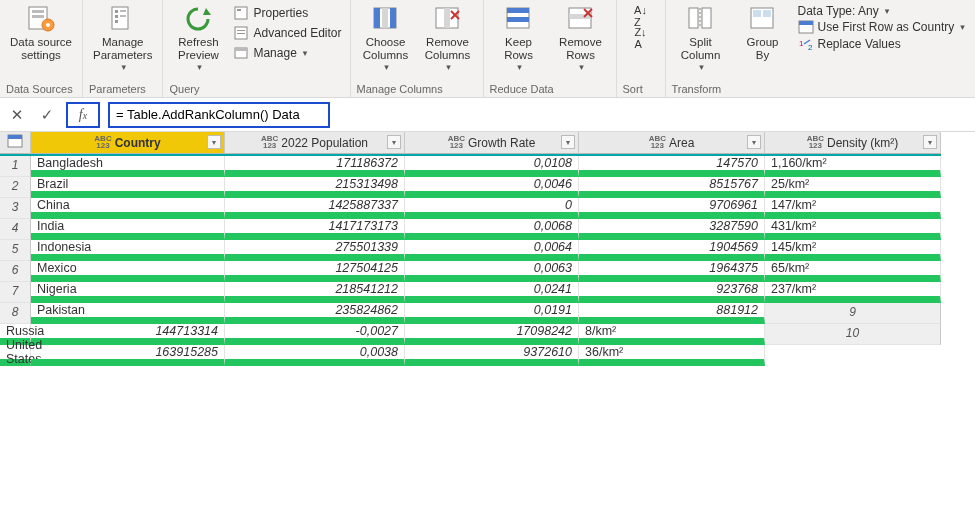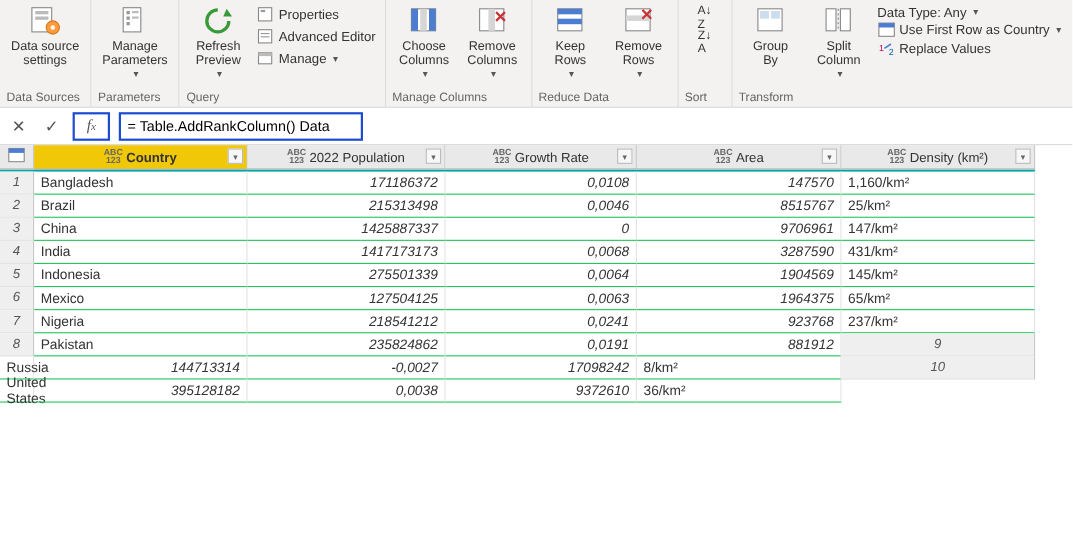--- a/index.html
+++ b/index.html
@@ -117,21 +117,21 @@
     border-right:1px solid #c8c8c8;
     border-bottom:1px solid #e3e3e3;
     text-align:center;
     padding:2px 0;
     font-size:12px;
     color:#555;
     font-style:italic;
   }
   .cell {
     border-right:1px solid #e3e3e3;
-    border-bottom:1px solid #22c55e;
+    border-bottom:7px solid #22c55e;
     padding:6px 6px;
     font-size:12.5px;
     height:21px;
     display:flex;align-items:center;
   }
   .cell.num { justify-content:flex-end; font-style:italic; }
 
   .rowsep { height:2px; background:#00a6a6; grid-column: 1 / -1; }
 
 </style>
@@ -293,41 +293,41 @@
         <div class="sort-btn">
             <span style="font-size:11px;">Z↓<br>A</span>
           </div>
       </div>
     </div>
     <div class="ribbon-group-title">Sort</div>
   </div>
 
   <div class="ribbon-group" style="flex:1;border-right:none;">
     <div class="ribbon-group-buttons">
+      <div class="ribbon-btn dd-arrow">
+        <span class="icon">
+            <svg width="30" height="28">
+              <rect x="3" y="3" width="9" height="20" fill="#fff" stroke="#888"></rect>
+              <rect x="16" y="3" width="9" height="20" fill="#fff" stroke="#888"></rect>
+              <line x1="14" y1="3" x2="14" y2="23" stroke="#888" stroke-dasharray="2"></line>
+            </svg>
+          </span>
+        <span class="lbl" style="white-space:pre-line">Split
+Column</span>
+      </div>
       <div class="ribbon-btn">
         <span class="icon">
             <svg width="30" height="28">
               <rect x="3" y="3" width="22" height="20" fill="#fff" stroke="#888"></rect>
               <rect x="5" y="5" width="8" height="7" fill="#cde"></rect>
               <rect x="15" y="5" width="8" height="7" fill="#cde"></rect>
             </svg>
           </span>
         <span class="lbl" style="white-space:pre-line">Group
 By</span>
-      </div>
-      <div class="ribbon-btn dd-arrow">
-        <span class="icon">
-            <svg width="30" height="28">
-              <rect x="3" y="3" width="9" height="20" fill="#fff" stroke="#888"></rect>
-              <rect x="16" y="3" width="9" height="20" fill="#fff" stroke="#888"></rect>
-              <line x1="14" y1="3" x2="14" y2="23" stroke="#888" stroke-dasharray="2"></line>
-            </svg>
-          </span>
-        <span class="lbl" style="white-space:pre-line">Split
-Column</span>
       </div>
       <div class="transform-col">
         <div class="transform-item dd-arrow">
           <span>Data Type: Any</span>
         </div>
         <div class="transform-item dd-arrow">
           <span class="small-icon">
               <svg width="16" height="16">
                 <rect x="1" y="2" width="14" height="12" fill="#fff" stroke="#888"></rect>
                 <rect x="1" y="2" width="14" height="4" fill="#4c7dd1"></rect>
@@ -465,17 +465,17 @@
     <div class="cell num">0,0191</div>
     <div class="cell num">881912</div>
     <div class="row-idx">9</div>
     <div class="cell">Russia</div>
     <div class="cell num">144713314</div>
     <div class="cell num">-0,0027</div>
     <div class="cell num">17098242</div>
     <div class="cell">8/km²</div>
     <div class="row-idx">10</div>
     <div class="cell">United States</div>
-    <div class="cell num">395128182</div>
+    <div class="cell num">163915285</div>
     <div class="cell num">0,0038</div>
     <div class="cell num">9372610</div>
     <div class="cell">36/km²</div>
   </div>
 
 </body></html>

